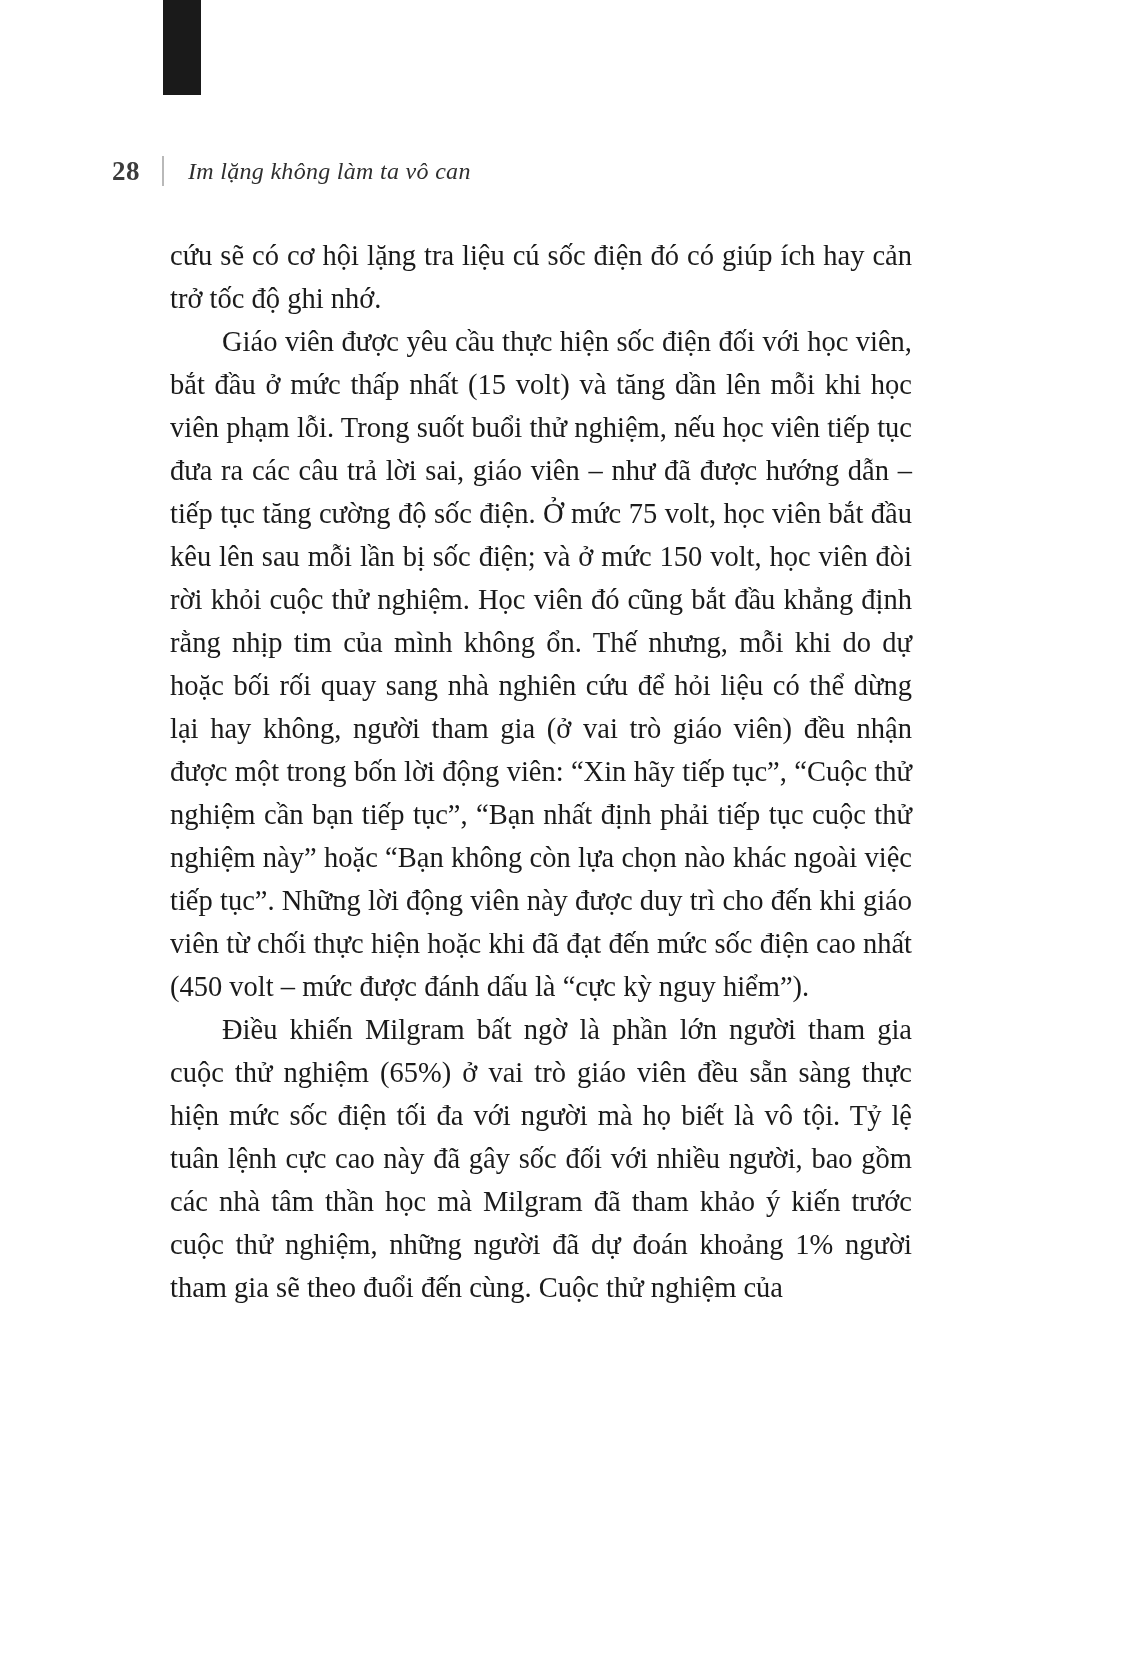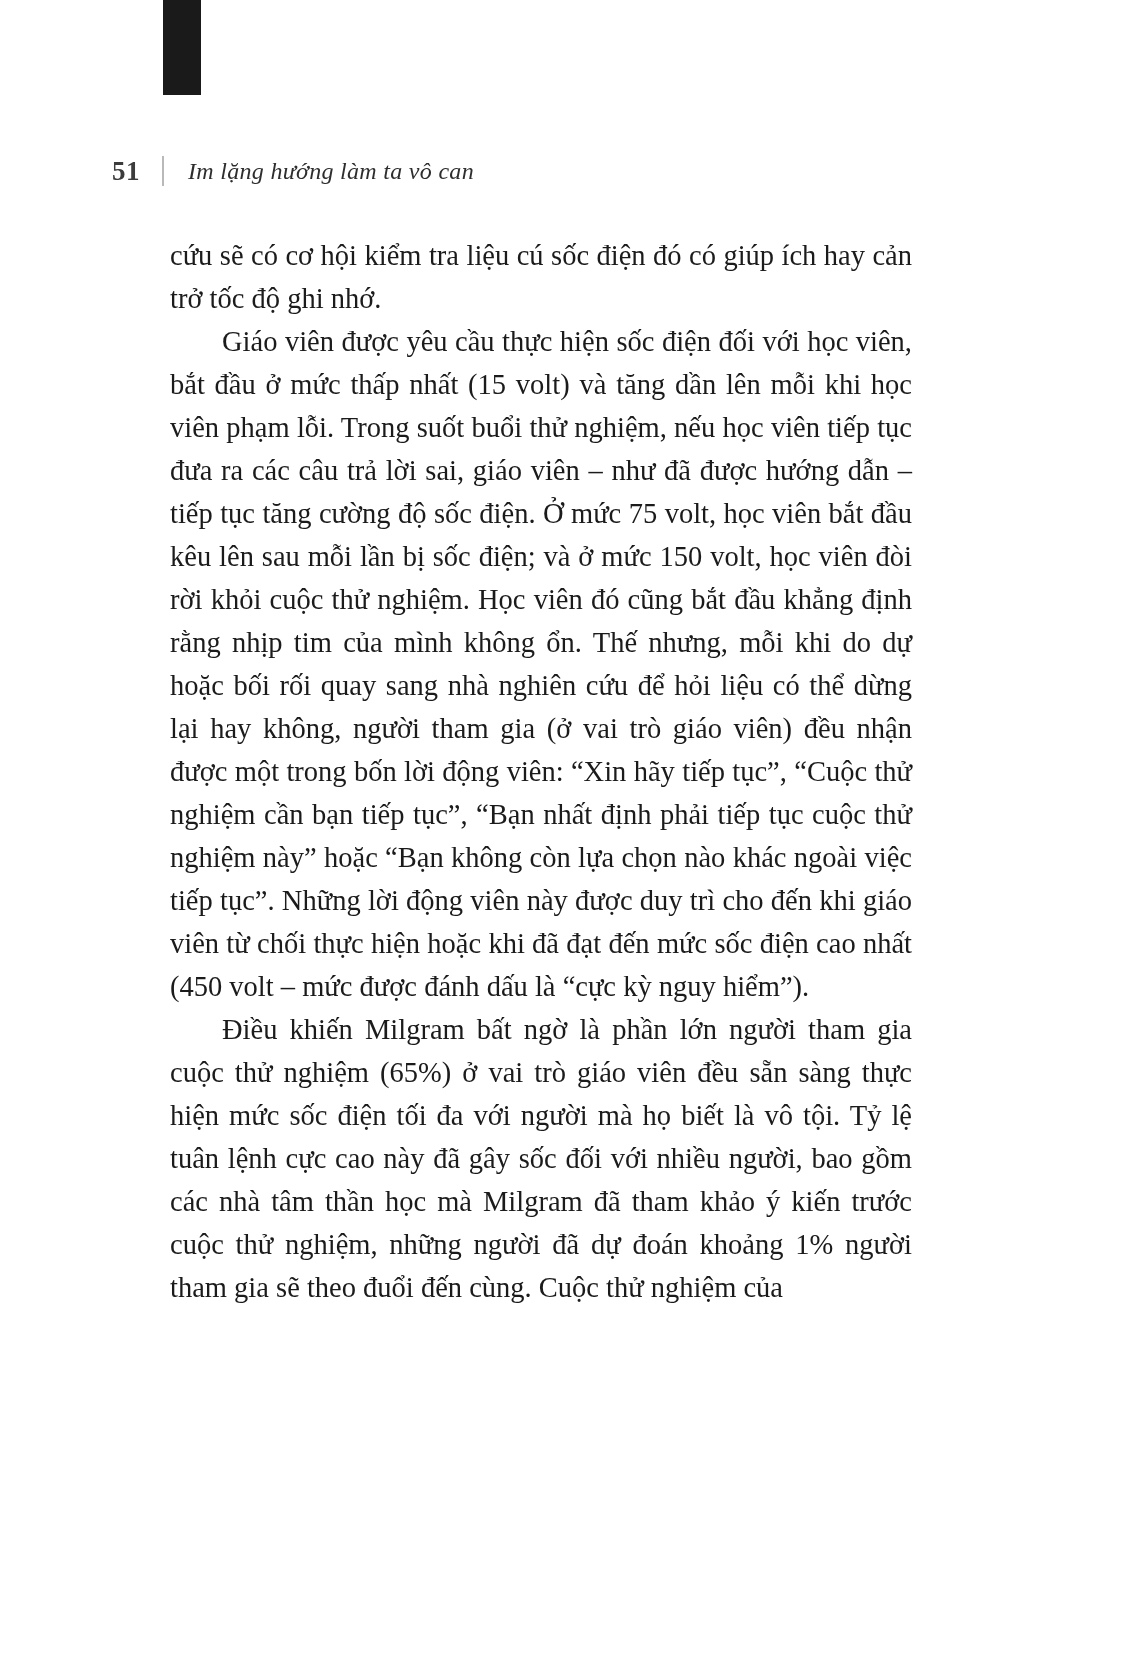--- a/index.html
+++ b/index.html
@@ -70,22 +70,22 @@
   .text-block p.indent {
     text-indent: 52px;
   }
 </style>
 </head>
 <body>
 
 <div class="top-mark"></div>
 
 <div class="running-header">
-  <span class="page-number">51</span>
+  <span class="page-number">28</span>
   <span class="header-divider"></span>
-  <span class="running-title">Im lặng hướng làm ta vô can</span>
+  <span class="running-title">Im lặng không làm ta vô can</span>
 </div>
 
 <div class="text-block">
-  <p>cứu sẽ có cơ hội kiểm tra liệu cú sốc điện đó có giúp ích hay cản trở tốc độ ghi nhớ.</p>
+  <p>cứu sẽ có cơ hội lặng tra liệu cú sốc điện đó có giúp ích hay cản trở tốc độ ghi nhớ.</p>
   <p class="indent">Giáo viên được yêu cầu thực hiện sốc điện đối với học viên, bắt đầu ở mức thấp nhất (15 volt) và tăng dần lên mỗi khi học viên phạm lỗi. Trong suốt buổi thử nghiệm, nếu học viên tiếp tục đưa ra các câu trả lời sai, giáo viên – như đã được hướng dẫn – tiếp tục tăng cường độ sốc điện. Ở mức 75 volt, học viên bắt đầu kêu lên sau mỗi lần bị sốc điện; và ở mức 150 volt, học viên đòi rời khỏi cuộc thử nghiệm. Học viên đó cũng bắt đầu khẳng định rằng nhịp tim của mình không ổn. Thế nhưng, mỗi khi do dự hoặc bối rối quay sang nhà nghiên cứu để hỏi liệu có thể dừng lại hay không, người tham gia (ở vai trò giáo viên) đều nhận được một trong bốn lời động viên: “Xin hãy tiếp tục”, “Cuộc thử nghiệm cần bạn tiếp tục”, “Bạn nhất định phải tiếp tục cuộc thử nghiệm này” hoặc “Bạn không còn lựa chọn nào khác ngoài việc tiếp tục”. Những lời động viên này được duy trì cho đến khi giáo viên từ chối thực hiện hoặc khi đã đạt đến mức sốc điện cao nhất (450 volt – mức được đánh dấu là “cực kỳ nguy hiểm”).</p>
   <p class="indent">Điều khiến Milgram bất ngờ là phần lớn người tham gia cuộc thử nghiệm (65%) ở vai trò giáo viên đều sẵn sàng thực hiện mức sốc điện tối đa với người mà họ biết là vô tội. Tỷ lệ tuân lệnh cực cao này đã gây sốc đối với nhiều người, bao gồm các nhà tâm thần học mà Milgram đã tham khảo ý kiến trước cuộc thử nghiệm, những người đã dự đoán khoảng 1% người tham gia sẽ theo đuổi đến cùng. Cuộc thử nghiệm của</p>
 </div>
 
 </body></html>

